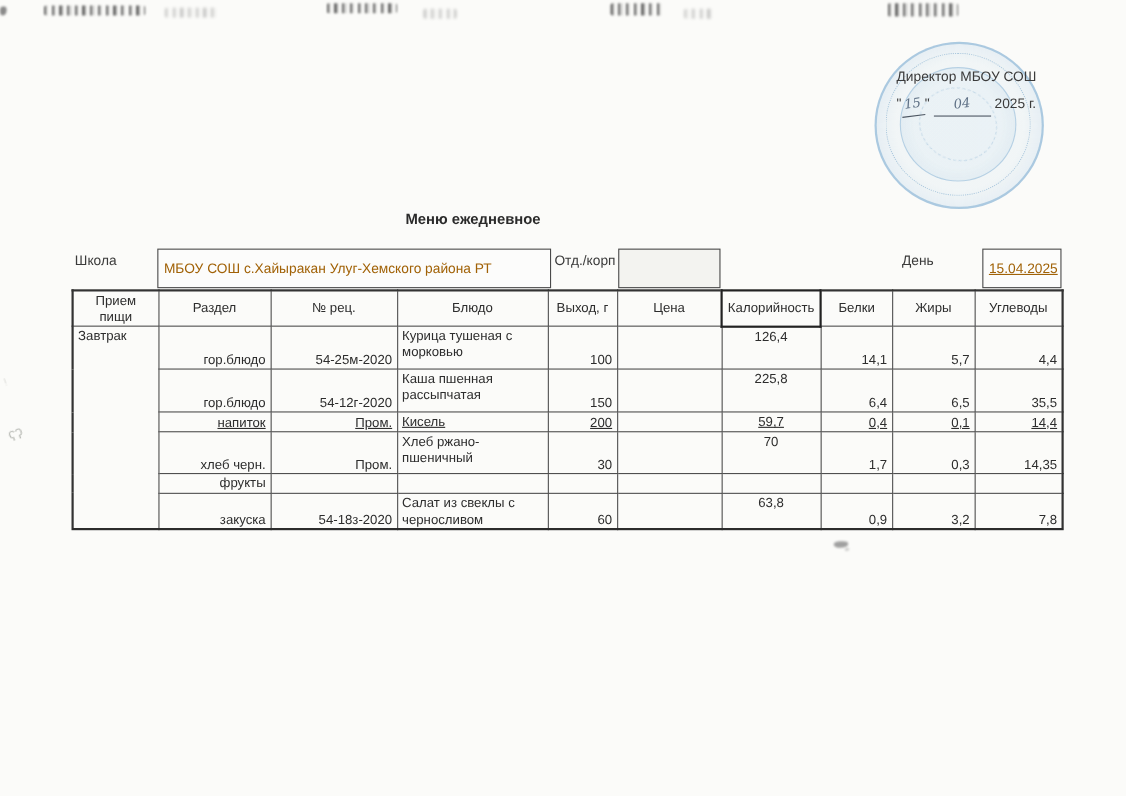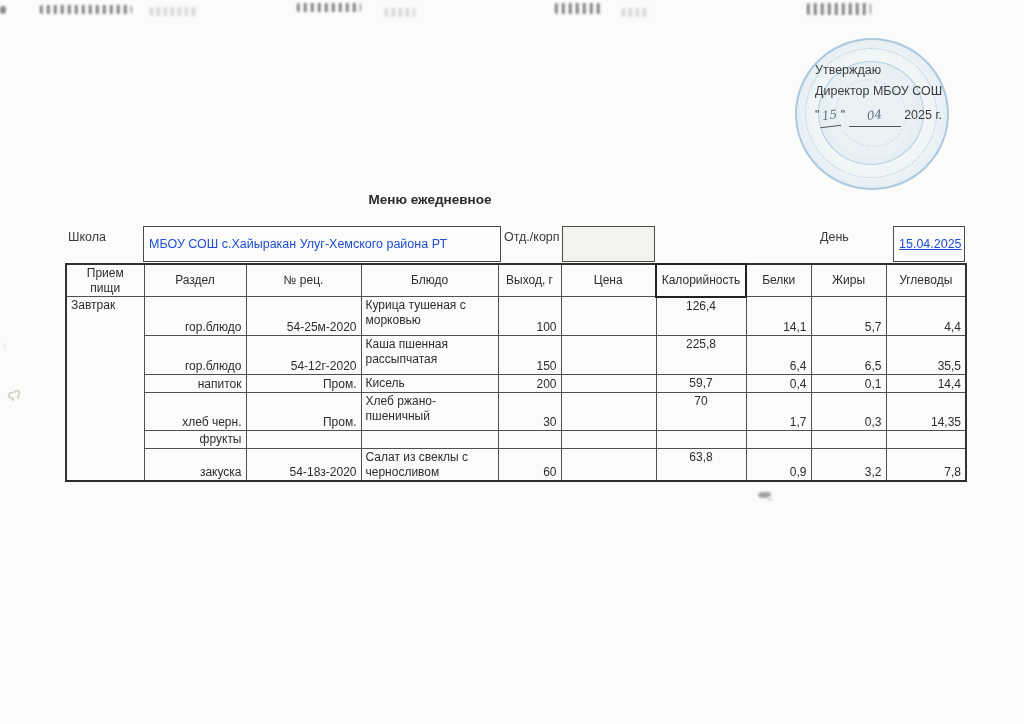--- a/index.html
+++ b/index.html
@@ -59,21 +59,21 @@
   .sig-svg{position:absolute;left:-62px;top:-26px;}
 
   
   .doc-title{position:absolute;left:0;top:192px;width:860px;text-align:center;
     font-weight:bold;font-size:13.5px;color:#2b2b2b;}
 
   
   .form-label{position:absolute;font-size:12.5px;color:#3b3b3b;}
   .form-box{
     position:absolute;border:1.2px solid #4a4a4a;background:#fcfcfb;
-    font-size:12.5px;color:#1d4ed8;display:flex;align-items:center;
+    font-size:12.5px;color:#a16207;display:flex;align-items:center;
     padding:17px 5px;box-sizing:border-box;
   }
   .form-box.empty{background:#f3f3f0;}
 
   
   table.menu{
     position:absolute;left:65px;top:263px;width:900px;
     border-collapse:collapse;table-layout:fixed;
     font-size:12px;color:#2d2d2d;
   }
@@ -109,21 +109,20 @@
 <div class="scribble-faint" style="left:4px;top:340px;opacity:.5;">ᵎ</div>
 
 <div class="stamp">
   <div class="ring outer"></div>
   <div class="ring inner"></div>
   <div class="tex t1"></div>
   <div class="tex t2"></div>
 </div>
 
 <div class="approval">
-  <div>Утверждаю</div>
   <div>Директор МБОУ СОШ</div>
   <div class="date-row">
     <span>"</span><span class="hand d-day">15</span><span>"</span>
     <span class="d-month"><span class="hand">04</span></span>
     <span>2025 г.</span>
   </div>
 </div>
 
 <div class="doc-title">Меню ежедневное</div>
 
@@ -178,21 +177,21 @@
         <td class="razdel">гор.блюдо</td>
         <td class="rec">54-12г-2020</td>
         <td class="dish">Каша пшенная рассыпчатая</td>
         <td class="num">150</td>
         <td class="num"></td>
         <td class="cal">225,8</td>
         <td class="num">6,4</td>
         <td class="num">6,5</td>
         <td class="num">35,5</td>
       </tr>
-      <tr style="height: 18px;">
+      <tr style="height: 18px; text-decoration: underline;">
         <td class="razdel">напиток</td>
         <td class="rec">Пром.</td>
         <td class="dish">Кисель</td>
         <td class="num">200</td>
         <td class="num"></td>
         <td class="cal">59,7</td>
         <td class="num">0,4</td>
         <td class="num">0,1</td>
         <td class="num">14,4</td>
       </tr>

